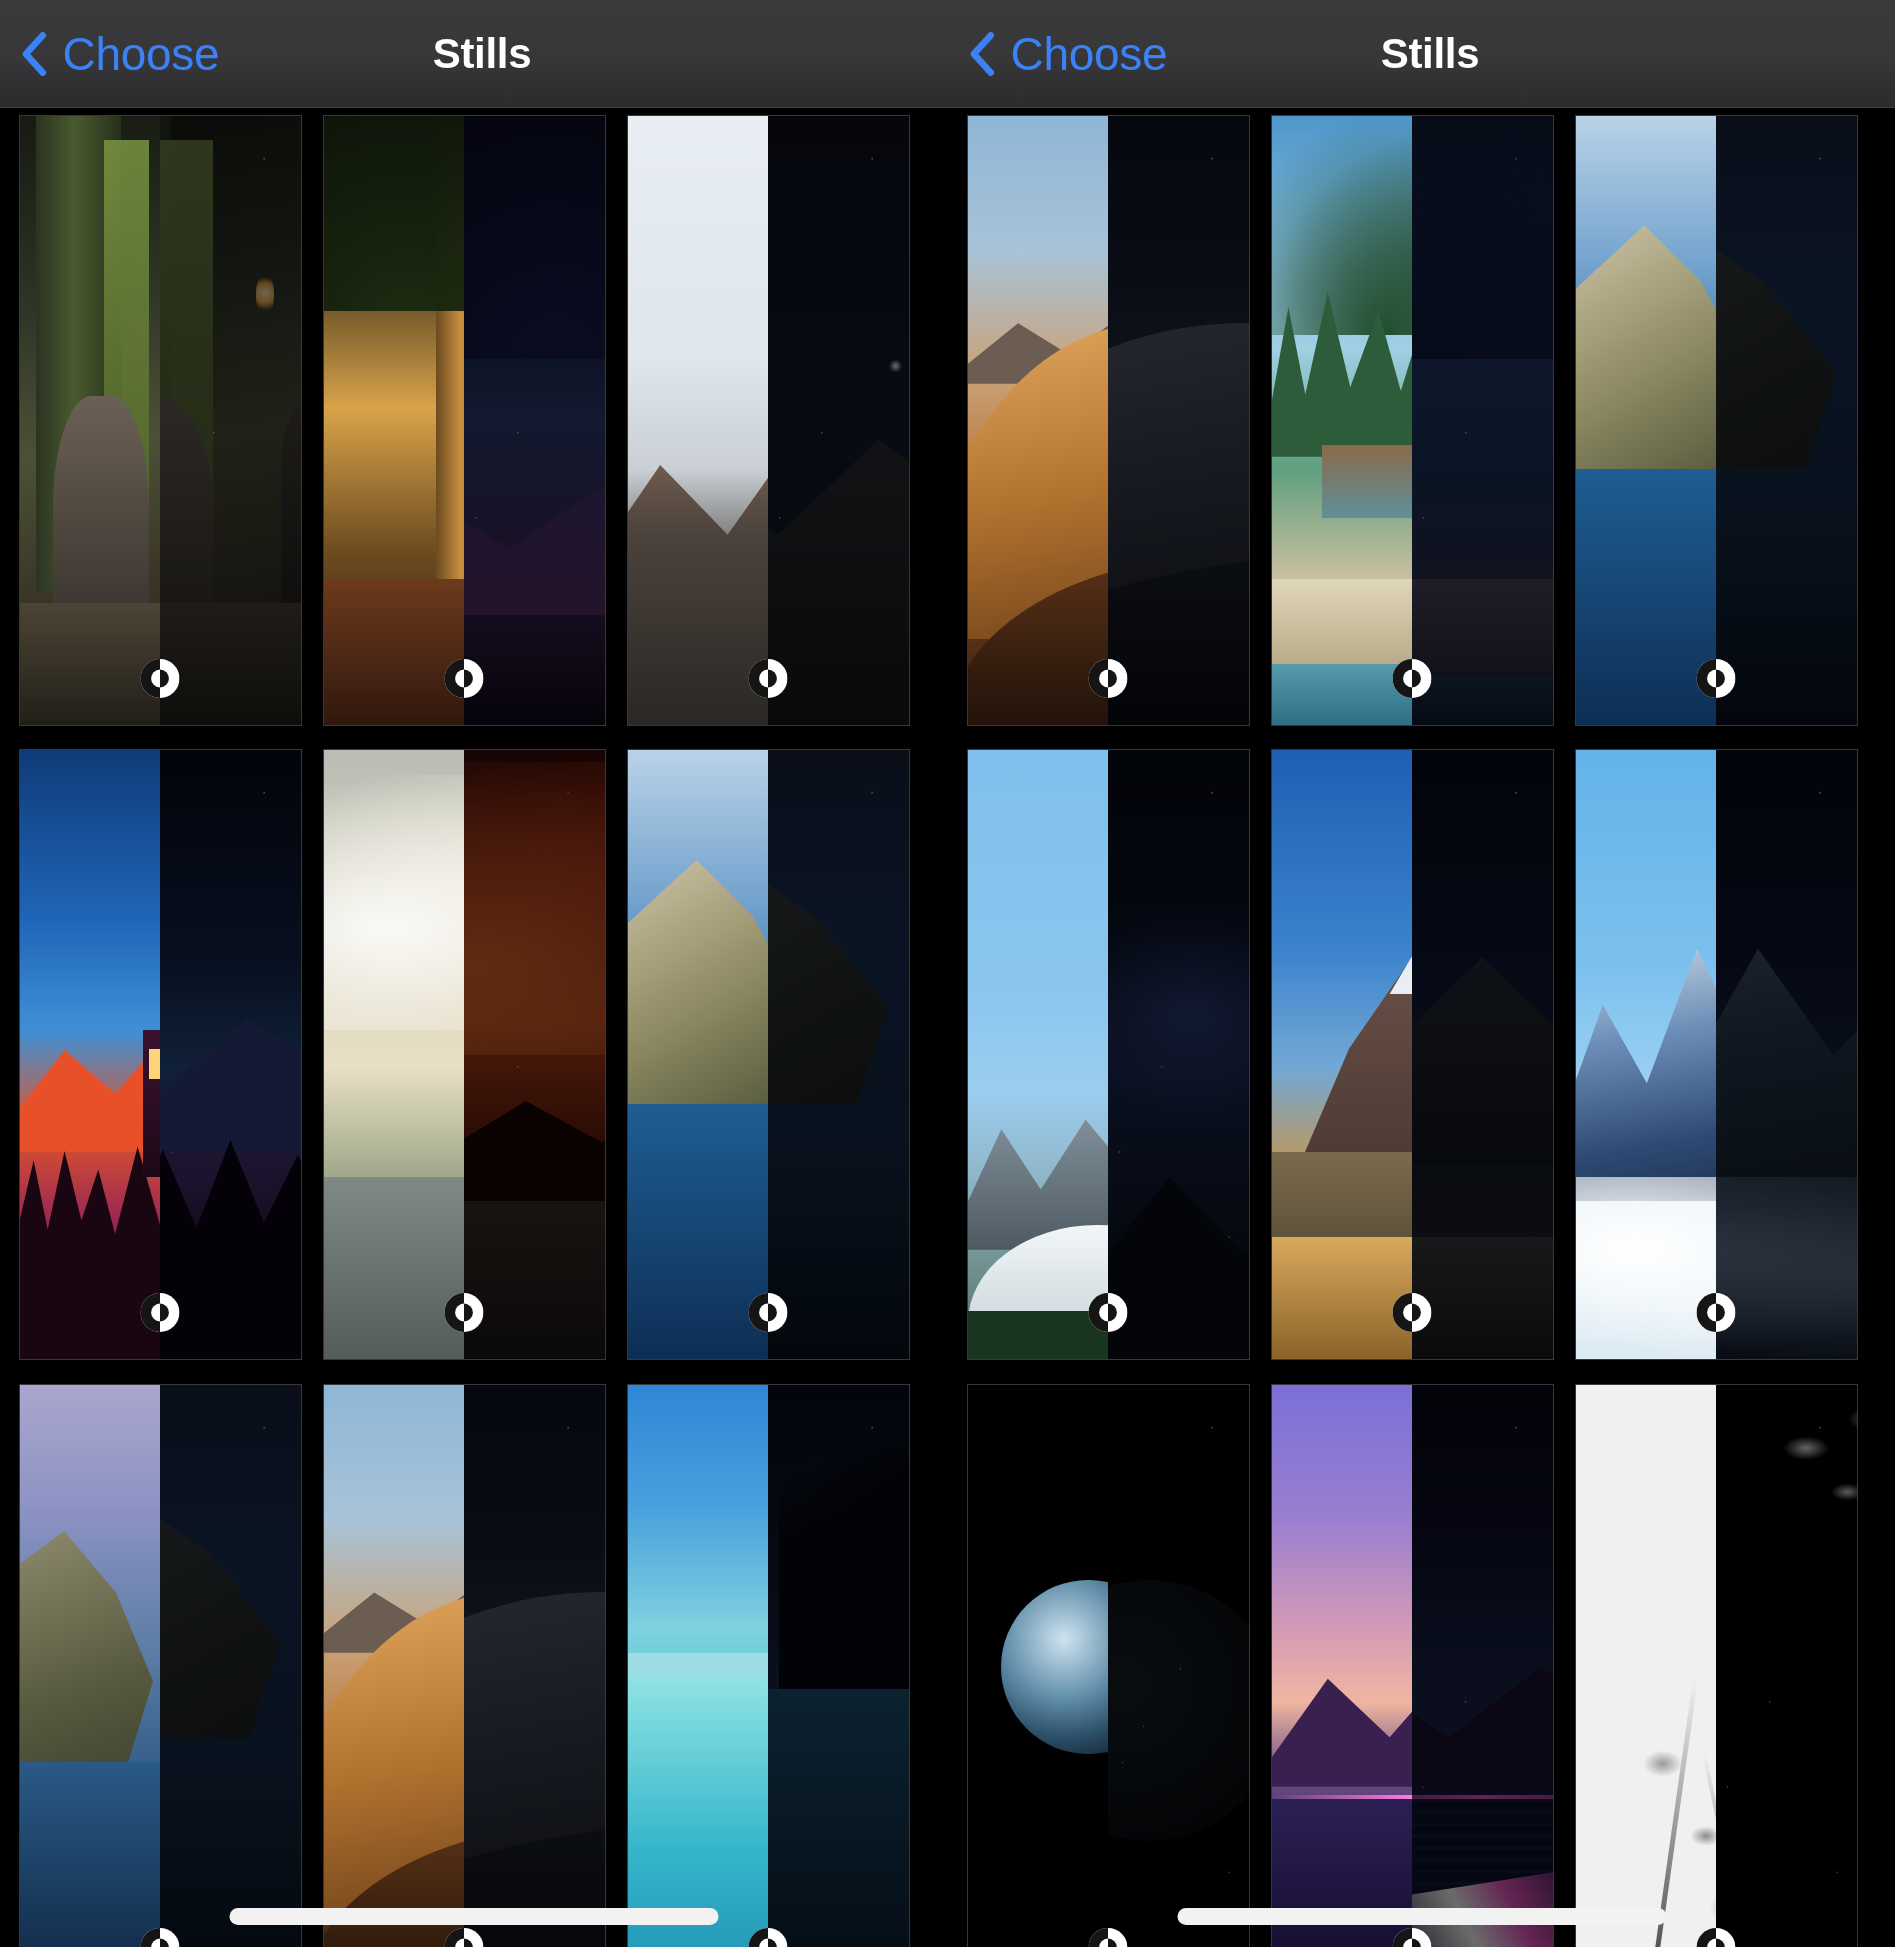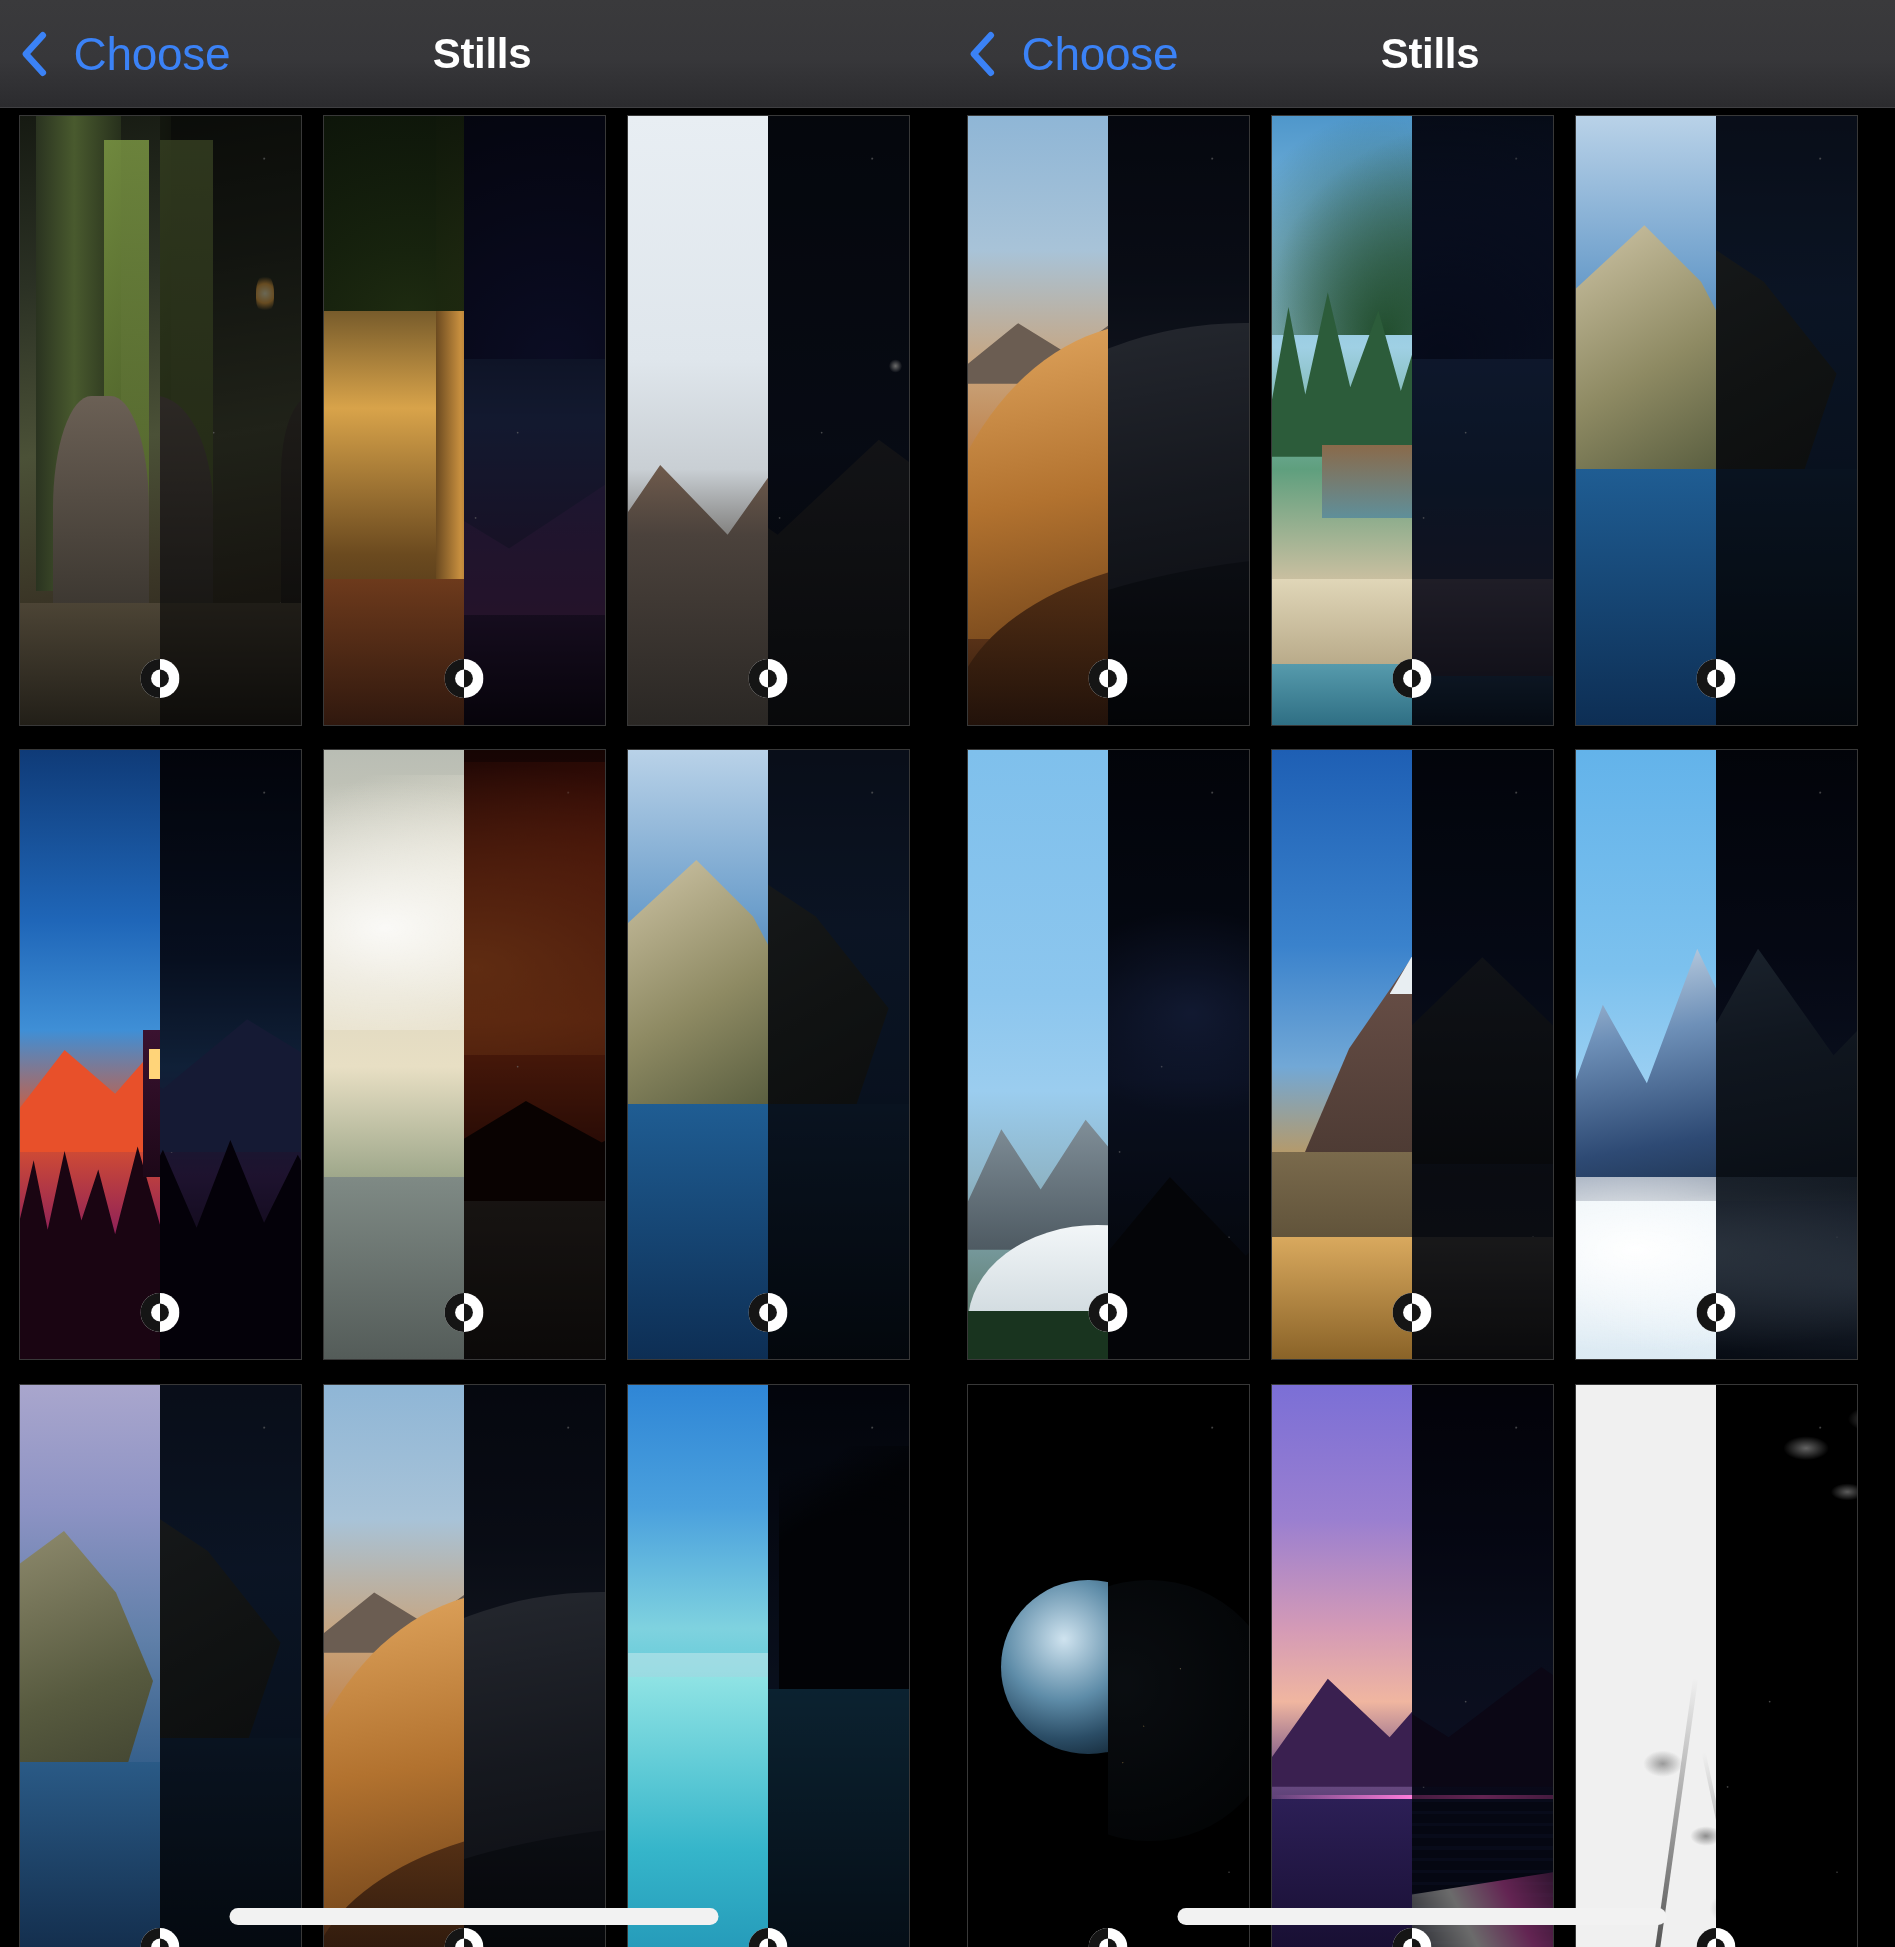--- a/index.html
+++ b/index.html
@@ -24,21 +24,21 @@
     height:108px; width:100%;
     background:linear-gradient(180deg,#3a3a3c 0%,#37373a 55%,#2b2b2e 100%);
     display:flex; align-items:center;
     z-index:20;
   }
   .navbar:after{
     content:""; position:absolute; left:0; right:0; bottom:0; height:0.8px;
     background:rgba(255,255,255,.10);
   }
   .back-btn {
-    display:flex; align-items:center; gap:26px;
+    display:flex; align-items:center; gap:15px;
     margin-left:18.6px; cursor:pointer;
   }
   .chev {
     width:29px; height:46px;
     position:relative; flex:none;
   }
   .chev svg { display:block; }
   .back-label {
     color:#3b82f6; font-size:46px; font-weight:400;
     letter-spacing:-0.3px; line-height:1;

